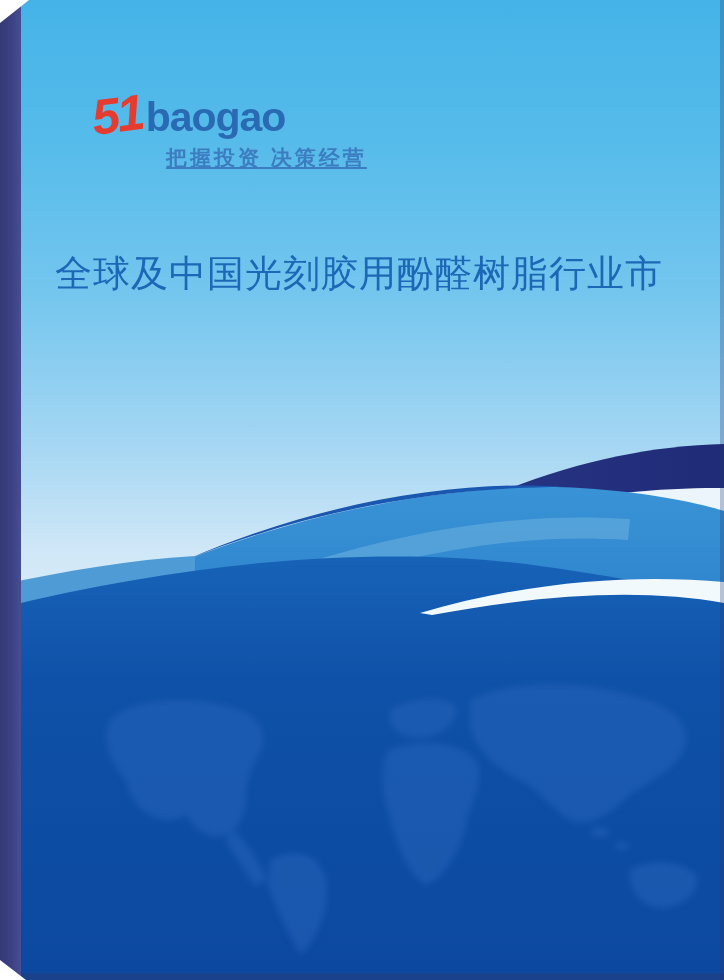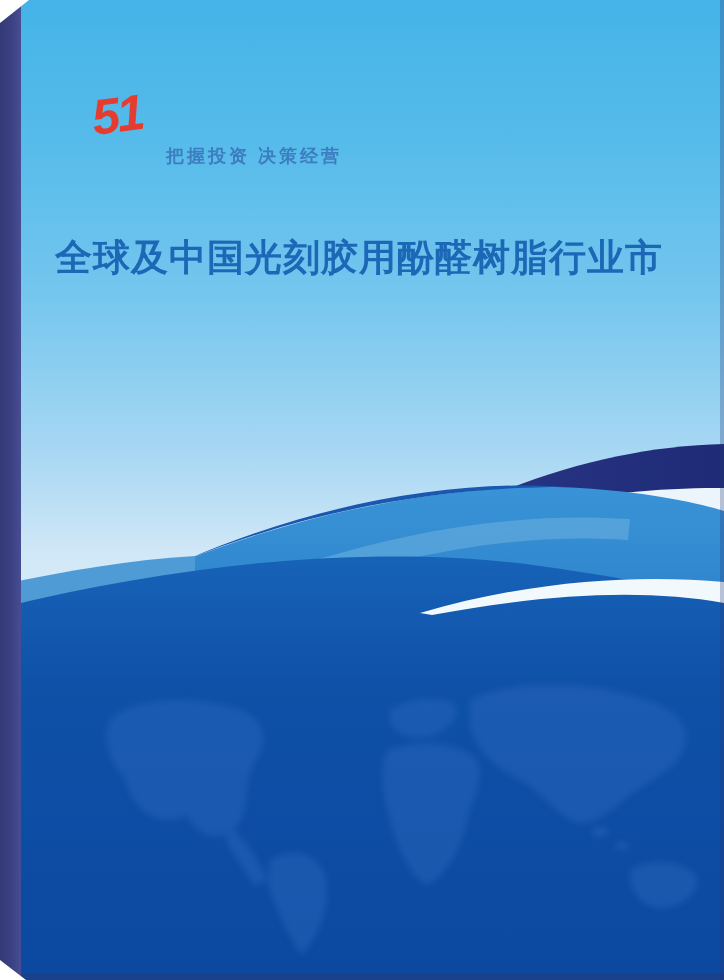--- a/index.html
+++ b/index.html
@@ -34,27 +34,28 @@
     font-size:50px;font-weight:800;font-style:italic;
     color:#e63c2f;line-height:1;transform:rotate(-7deg);
     letter-spacing:-3px;margin-top:6px;
   }
   .logo-name{
     font-size:41px;font-weight:800;color:#2a6ab2;
     line-height:1;letter-spacing:-1px;margin-top:13px;margin-left:4px;
   }
   .logo-slogan{
     margin-left:74px;margin-top:4px;
-    font-size:18px;font-weight:700;color:#3c7cc0;letter-spacing:3px;
+    font-size:21px;font-weight:700;color:#3c7cc0;letter-spacing:3px;
     white-space:nowrap;
+    text-decoration:underline;
   }
   
   .title{
-    position:absolute;left:55px;top:234px;width:630px;z-index:5;
-    color:#1d68b6;font-size:37px;font-weight:700;
+    position:absolute;left:55px;top:250px;width:630px;z-index:5;
+    color:#1d68b6;font-size:37px;font-weight:400;
     letter-spacing:1px;line-height:48px;
   }
   .title-line{white-space:nowrap;}
 </style>
 </head>
 <body>
 
 <div class="page">
 
   <svg class="waves" viewBox="0 0 724 980" xmlns="http://www.w3.org/2000/svg" aria-hidden="true">
@@ -109,20 +110,21 @@
   </svg>
 
   <div class="spine"></div>
   <div class="corner corner-top"></div>
   <div class="corner corner-bottom"></div>
   <div class="right-shade"></div>
 
   <div class="logo">
     <div class="logo-row">
       <span class="logo-prefix">51</span>
+      <span class="logo-name">baogao</span>
     </div>
     <div class="logo-slogan">把握投资 决策经营</div>
   </div>
 
   <div class="title">
     <div class="title-line">全球及中国光刻胶用酚醛树脂行业市</div>
   </div>
 
 </div>
 

